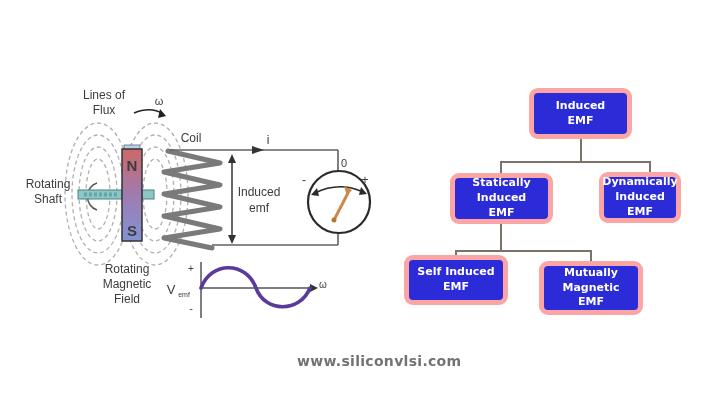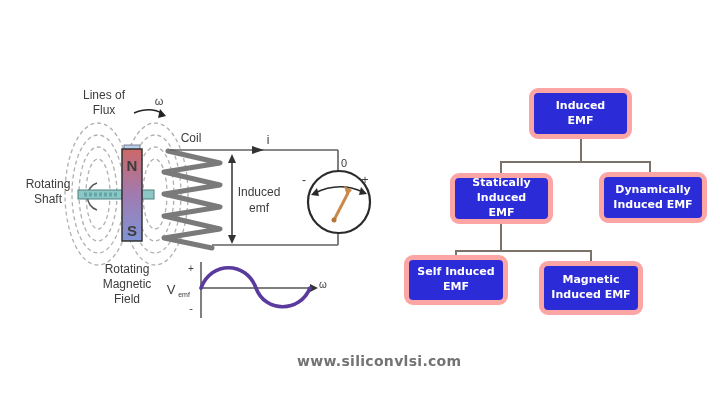--- a/index.html
+++ b/index.html
@@ -122,20 +122,20 @@
   <div class="fc-line" style="left:500px;top:161px;width:2px;height:14px;"></div>
   <div class="fc-line" style="left:649px;top:161px;width:2px;height:13px;"></div>
   <div class="fc-line" style="left:500px;top:224px;width:2px;height:28px;"></div>
   <div class="fc-line" style="left:455px;top:250px;width:137px;height:2px;"></div>
   <div class="fc-line" style="left:455px;top:250px;width:2px;height:13px;"></div>
   <div class="fc-line" style="left:590px;top:250px;width:2px;height:12px;"></div>
 
   
   <div class="fc-box" style="left:529px;top:88px;width:103px;height:51px;">Induced EMF</div>
   <div class="fc-box" style="left:450px;top:173px;width:103px;height:51px;">Statically Induced EMF</div>
-  <div class="fc-box" style="left:599px;top:172px;width:108px;height:51px;">Dynamically Induced EMF</div>
+  <div class="fc-box" style="left:599px;top:172px;width:82px;height:51px;">Dynamically Induced EMF</div>
   <div class="fc-box" style="left:404px;top:255px;width:104px;height:50px;">Self Induced EMF</div>
-  <div class="fc-box" style="left:539px;top:261px;width:104px;height:54px;">Magnetic Induced EMF</div>
+  <div class="fc-box" style="left:539px;top:261px;width:104px;height:54px;">Mutually Magnetic EMF</div>
 
   
   <div class="watermark">www.siliconvlsi.com</div>
 
 </div>
 
 </body></html>

